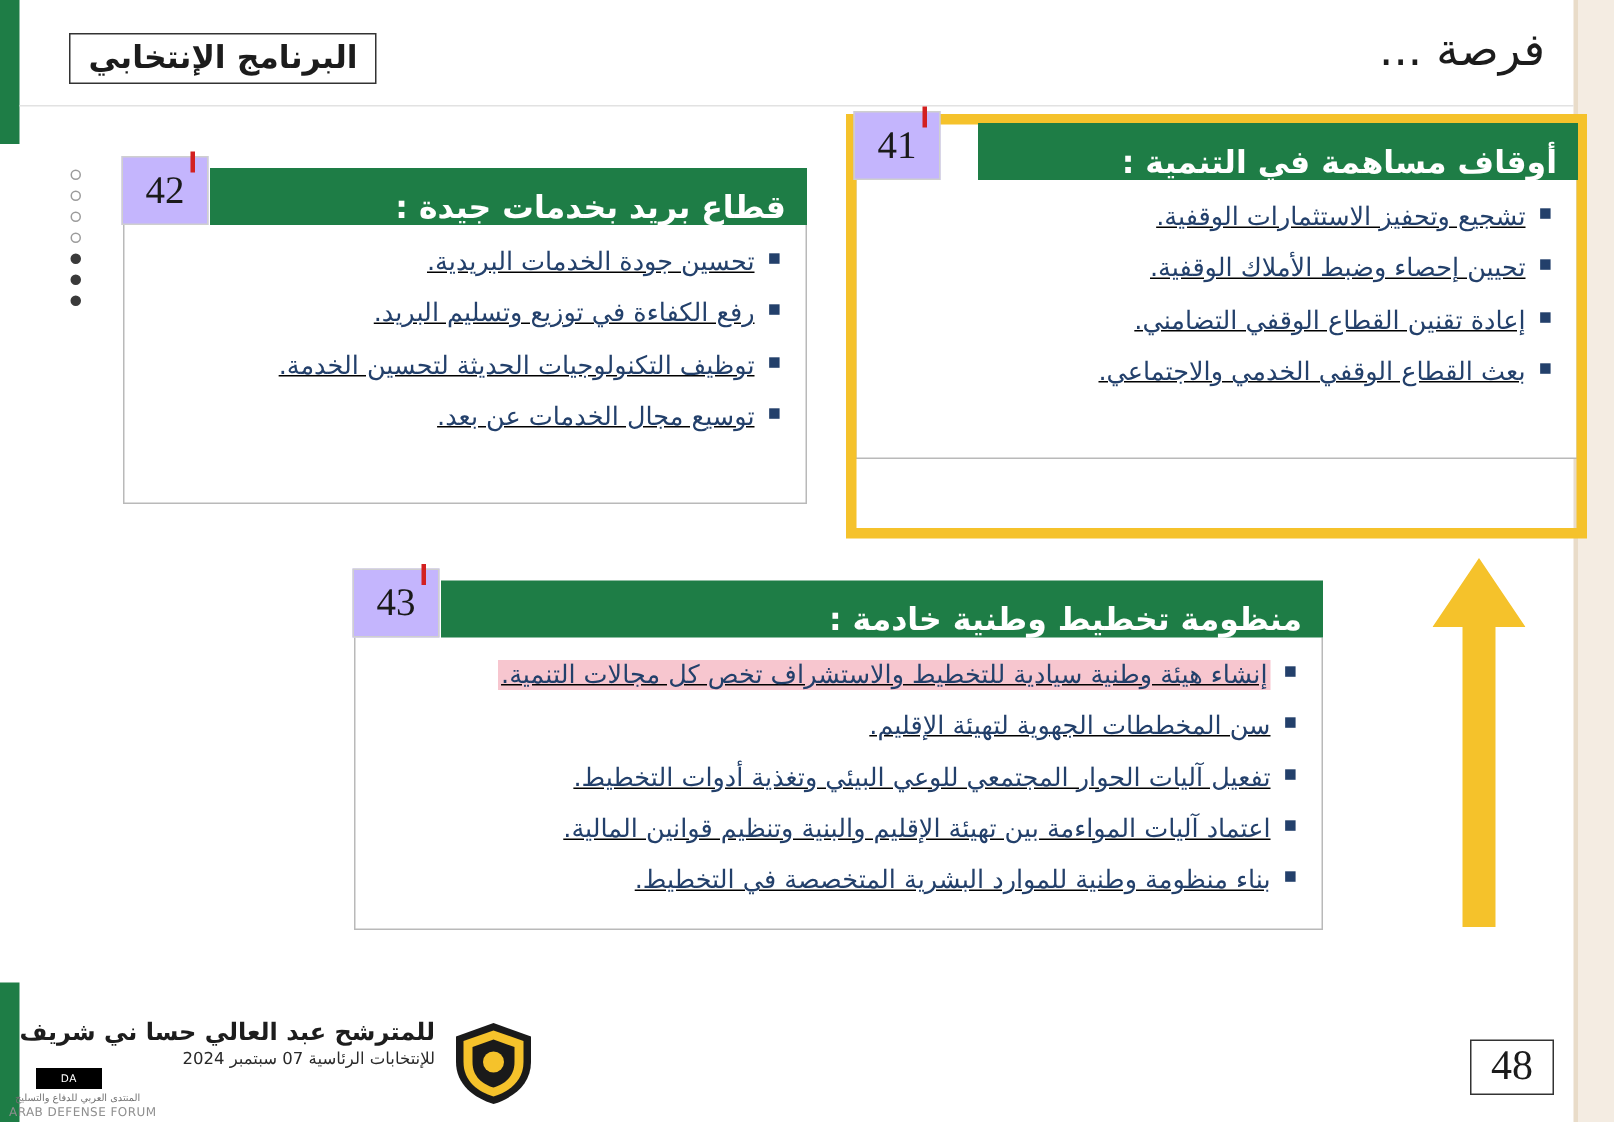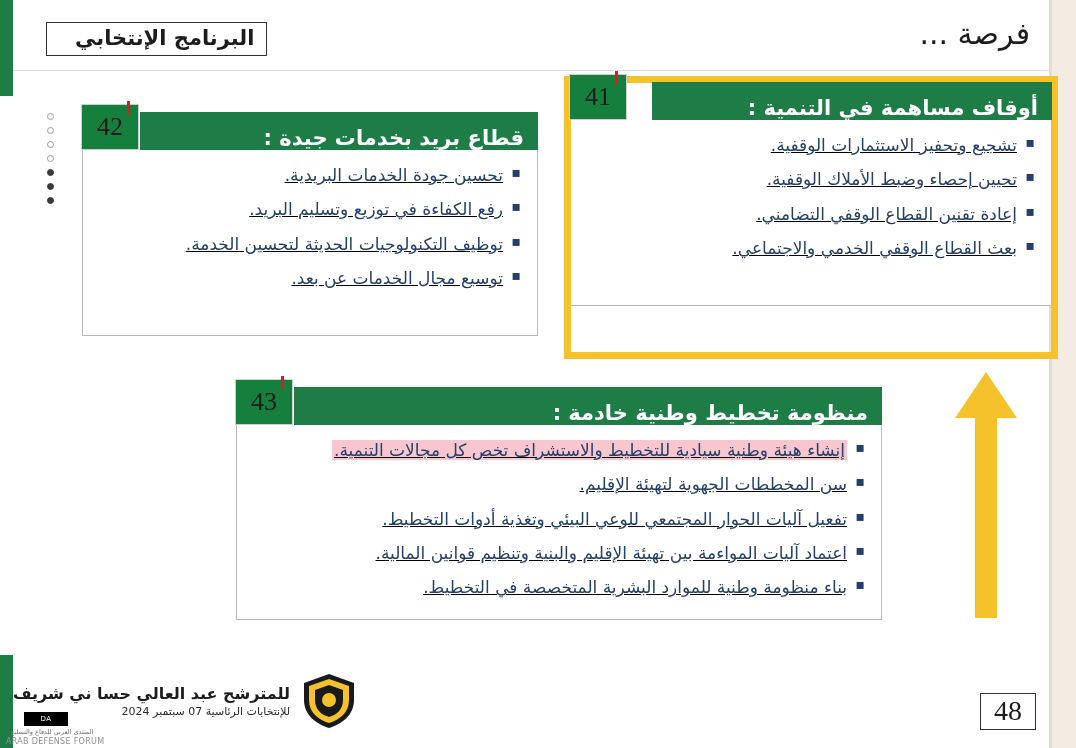--- a/index.html
+++ b/index.html
@@ -58,21 +58,21 @@
     background: #e2e2e2;
   }
 
   
   .header-badge {
     position: absolute;
     right: auto;
     left: 46px;
     top: 22px;
     border: 1.5px solid #333;
-    padding: 3px 12px 5px 28px;
+    padding: 3px 12px 5px 12px;
     font-size: 21px;
     font-weight: bold;
     color: #1c1c1c;
     letter-spacing: 0;
     background: #fff;
   }
   .header-title {
     position: absolute;
     right: 46px;
     top: 16px;
@@ -118,21 +118,21 @@
     font-size: 21px;
     font-weight: bold;
     white-space: nowrap;
   }
   .card-num {
     position: absolute;
     top: -8px;
     left: -1px;
     width: 58px;
     height: 46px;
-    background: #15803d;
+    background: #c4b5fd;
     border: 1.5px solid #cfcfcf;
     box-sizing: border-box;
     display: flex;
     align-items: center;
     justify-content: center;
     font-size: 26px;
     color: #1a1a1a;
     font-family: "Liberation Serif", "DejaVu Serif", serif;
   }
   .card-num::before {
@@ -221,24 +221,24 @@
     left: 955px;
     top: 372px;
     width: 62px;
     height: 246px;
   }
 
   
   .footer {
     position: absolute;
     left: 13px;
-    bottom: 16px;
+    bottom: 0;
     height: 70px;
     display: flex;
-    align-items: flex-end;
+    align-items: flex-start;
   }
   .footer-logo {
     position: relative;
     width: 62px;
     height: 62px;
     margin-right: 6px;
   }
   .footer-text {
     margin-right: 8px;
     padding-bottom: 14px;

